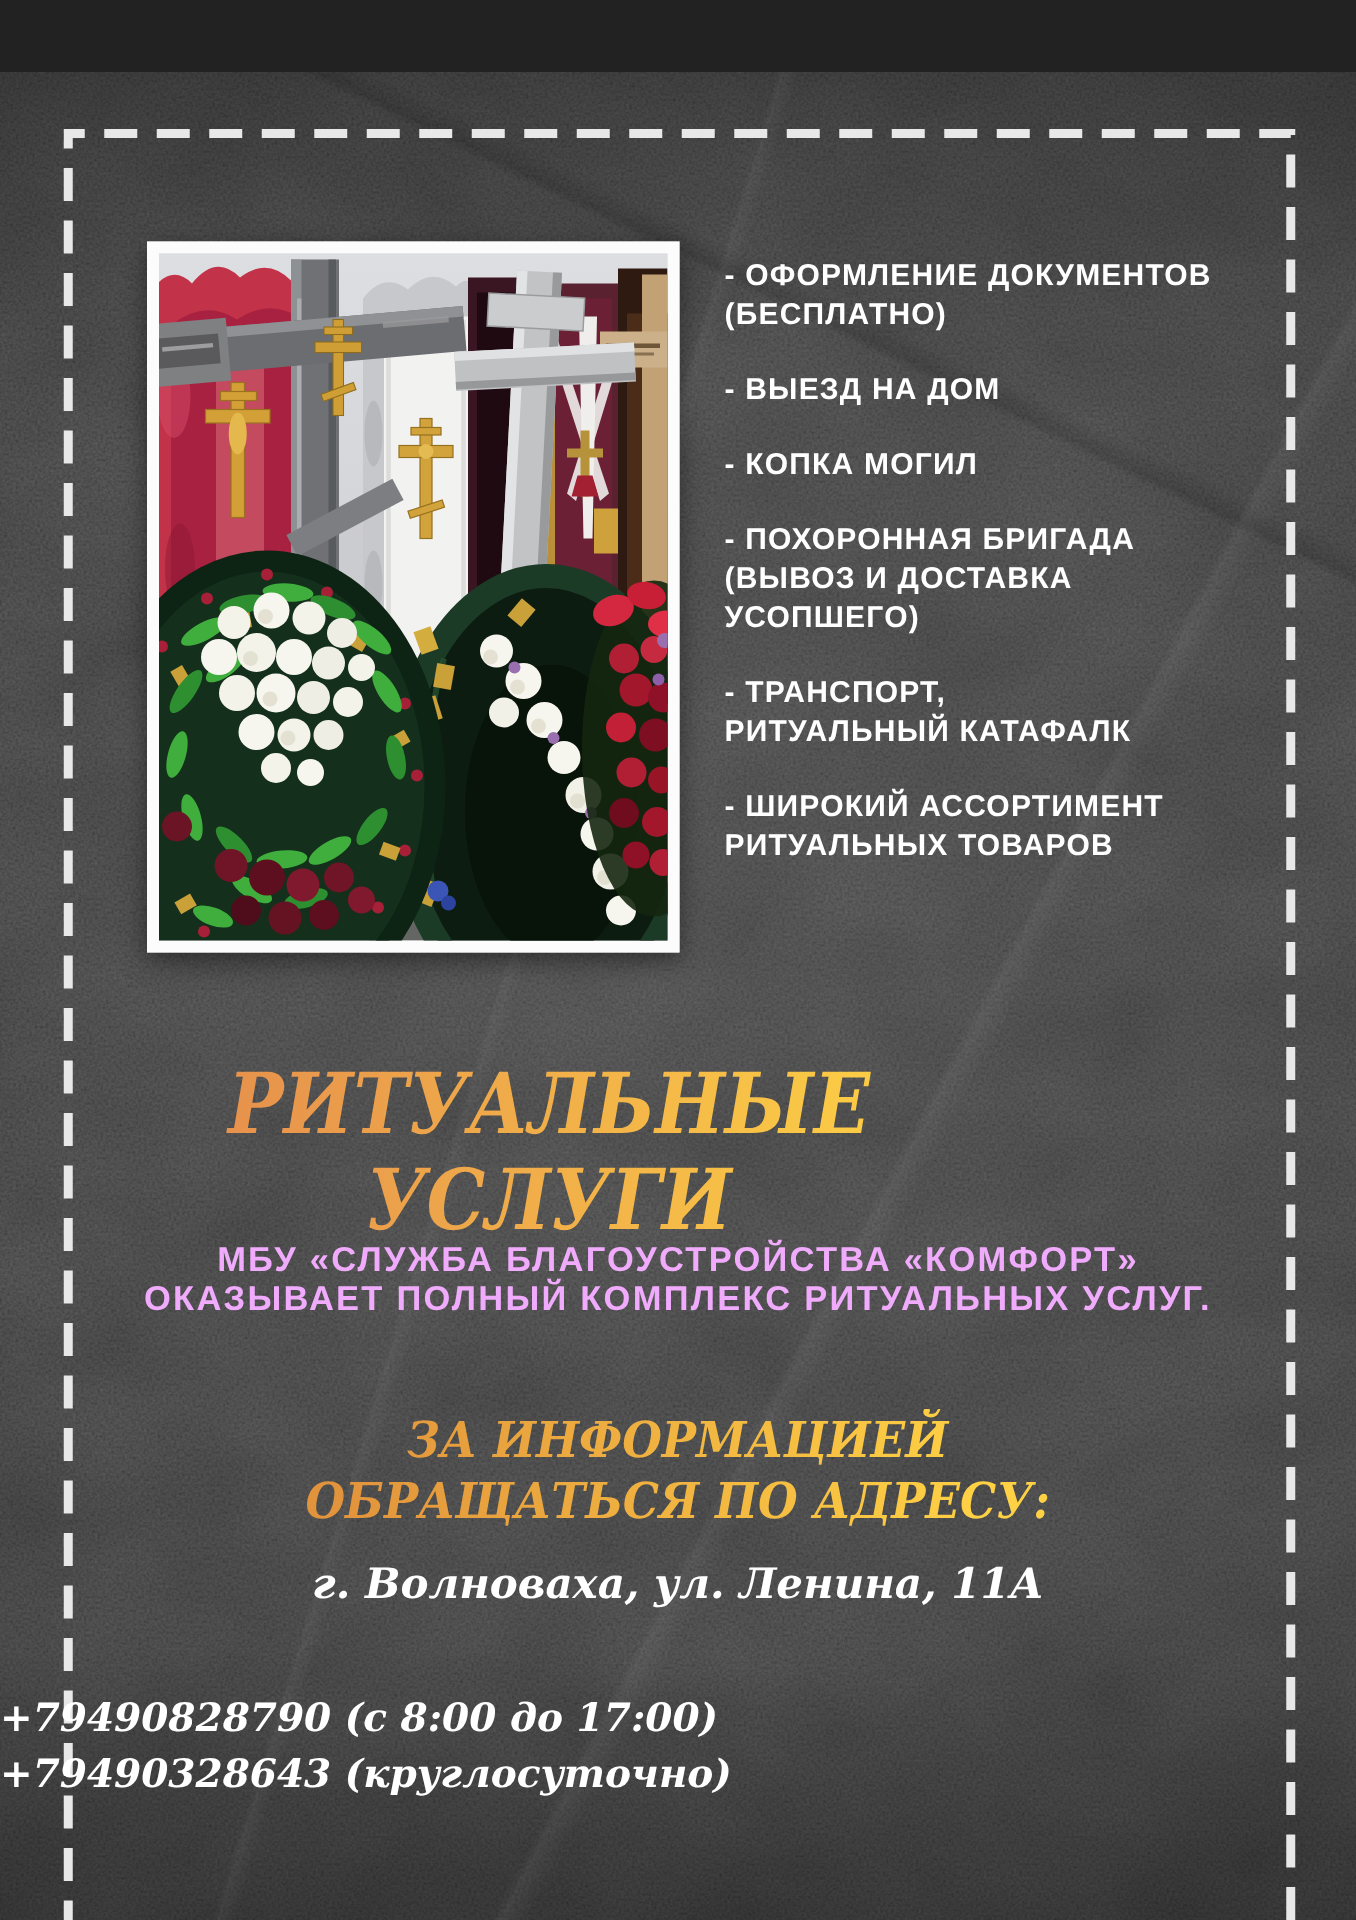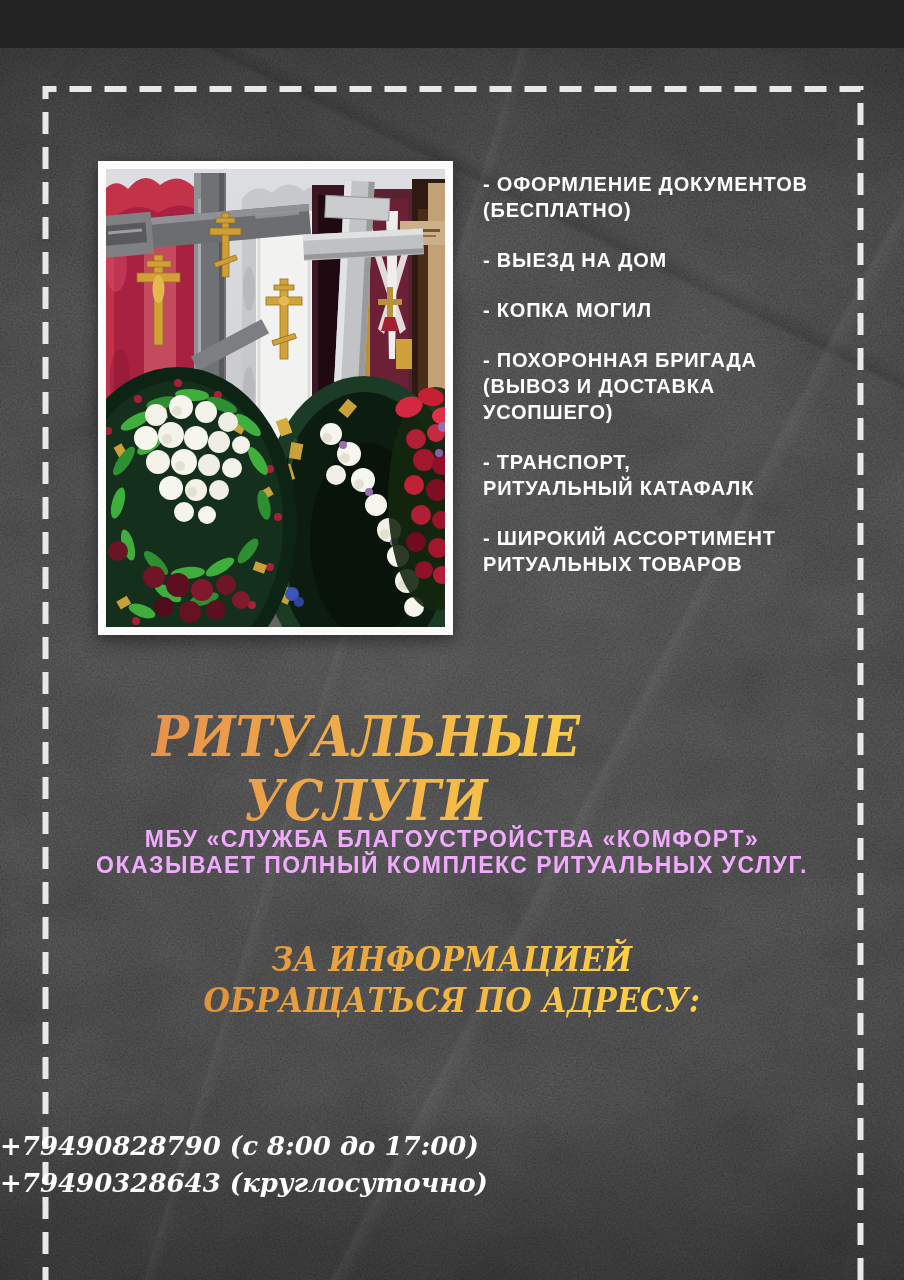--- a/index.html
+++ b/index.html
@@ -370,19 +370,20 @@
   </div>
 
   <h1 class="title"><span class="grad">РИТУАЛЬНЫЕ УСЛУГИ</span></h1>
 
   <div class="org">МБУ «СЛУЖБА БЛАГОУСТРОЙСТВА «КОМФОРТ»
 ОКАЗЫВАЕТ ПОЛНЫЙ КОМПЛЕКС РИТУАЛЬНЫХ УСЛУГ.</div>
 
   <div class="info-heading"><span class="grad">ЗА ИНФОРМАЦИЕЙ
 ОБРАЩАТЬСЯ ПО АДРЕСУ:</span></div>
 
+  <div class="address">г. Волноваха, ул. Ленина, 11А</div>
 
   <div class="phones">
     <div class="phone">+79490828790 (с 8:00 до 17:00)</div>
     <div class="phone">+79490328643 (круглосуточно)</div>
   </div>
 
 </div>
 
 </body></html>

